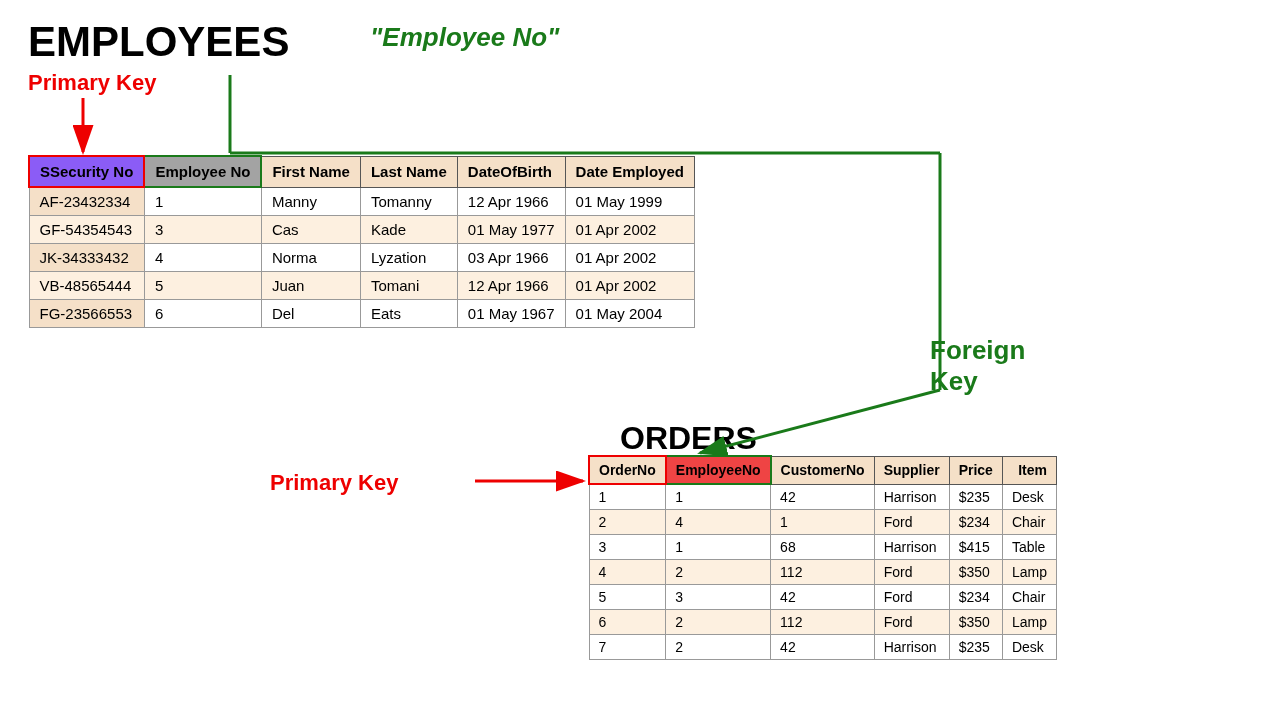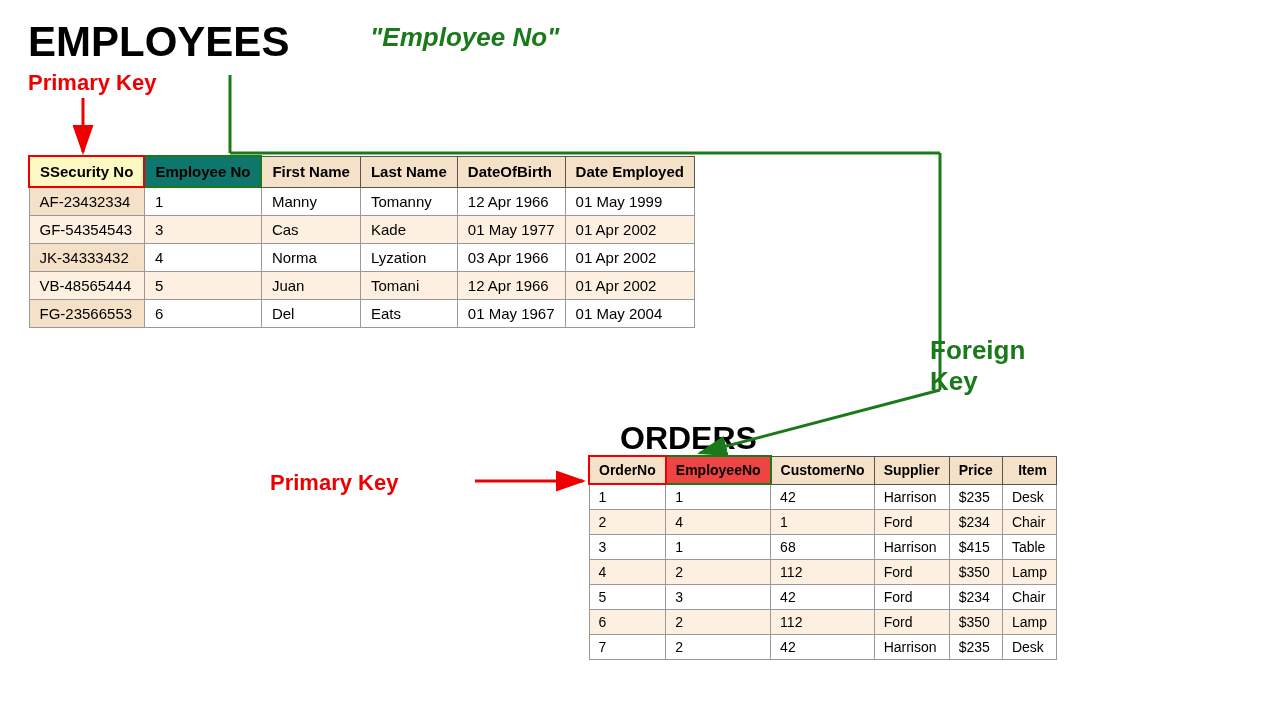--- a/index.html
+++ b/index.html
@@ -73,26 +73,26 @@
       border: 1.5px solid #555;
       padding: 6px 10px;
       background: #f5e0c8;
       font-weight: 700;
       text-align: left;
       white-space: nowrap;
     }
 
     .emp-table th.primary-key-col {
       border: 2.5px solid #e00;
-      background: #fef9c3;
+      background: #8b5cf6;
     }
 
     .emp-table th.foreign-key-col {
       border: 2.5px solid #1a7a1a;
-      background: #0f766e;
+      background: #a3a3a3;
     }
 
     .emp-table td {
       border: 1px solid #999;
       padding: 5px 10px;
       background: #fff;
       white-space: nowrap;
     }
 
     .emp-table td.pk-cell {

